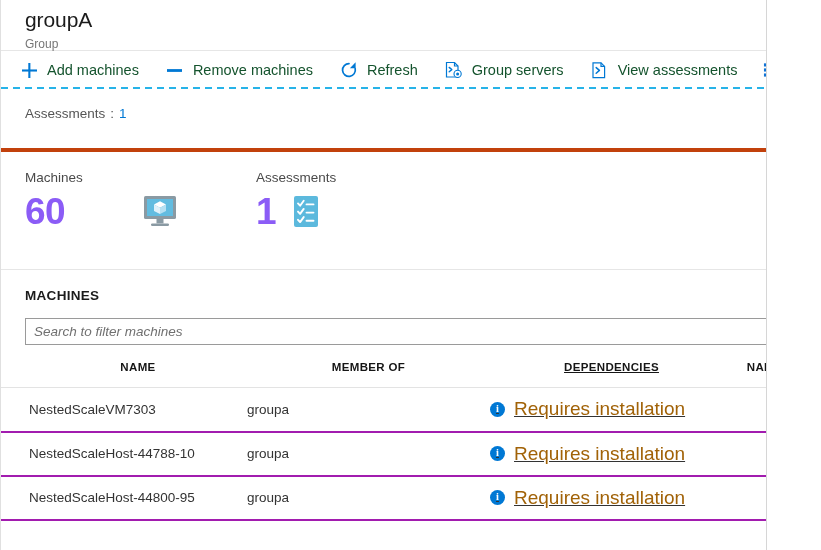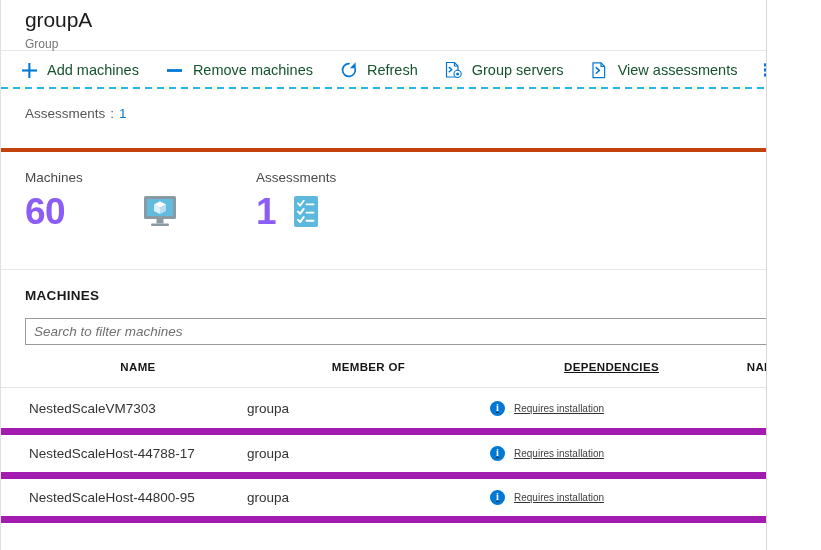--- a/index.html
+++ b/index.html
@@ -165,30 +165,30 @@
     color: #161616;
     letter-spacing: 0.35px;
     padding: 0 0 14px 0;
     border-bottom: 1px solid #e3e3e3;
     vertical-align: bottom;
   }
   .mtable td {
     font-size: 13.5px;
     color: #333333;
     height: 44px;
-    border-bottom: 7px solid #a21caf;
+    border-bottom: 2px solid #a21caf;
     vertical-align: middle;
   }
   .col-name   { width: 246px; padding-left: 28px !important; }
   .col-member { width: 243px; }
   .col-dep    { width: 243px; text-decoration: underline; }
   .col-cores  { width: 89px; text-align: right !important; padding-right: 40px !important; }
 
   .dep-cell { display: flex; align-items: center; gap: 9px; }
-  .dep-link { color: #404040; cursor: pointer; font-size: 10px; }
+  .dep-link { color: #a16207; cursor: pointer; font-size: 19px; }
 
   .info-icon {
     width: 15px; height: 15px;
     border-radius: 50%;
     background: #0078d4;
     color: #ffffff;
     font-size: 10.5px;
     font-weight: bold;
     font-family: "Liberation Serif", serif;
     display: inline-flex;
@@ -350,21 +350,21 @@
           <td class="col-member">groupa</td>
           <td class="col-dep">
             <span class="dep-cell">
               <span class="info-icon">i</span>
               <span class="dep-link">Requires installation</span>
             </span>
           </td>
           <td class="col-cores">1</td>
         </tr>
         <tr>
-          <td class="col-name">NestedScaleHost-44788-17</td>
+          <td class="col-name">NestedScaleHost-44788-10</td>
           <td class="col-member">groupa</td>
           <td class="col-dep">
             <span class="dep-cell">
               <span class="info-icon">i</span>
               <span class="dep-link">Requires installation</span>
             </span>
           </td>
           <td class="col-cores">1</td>
         </tr>
         <tr>

